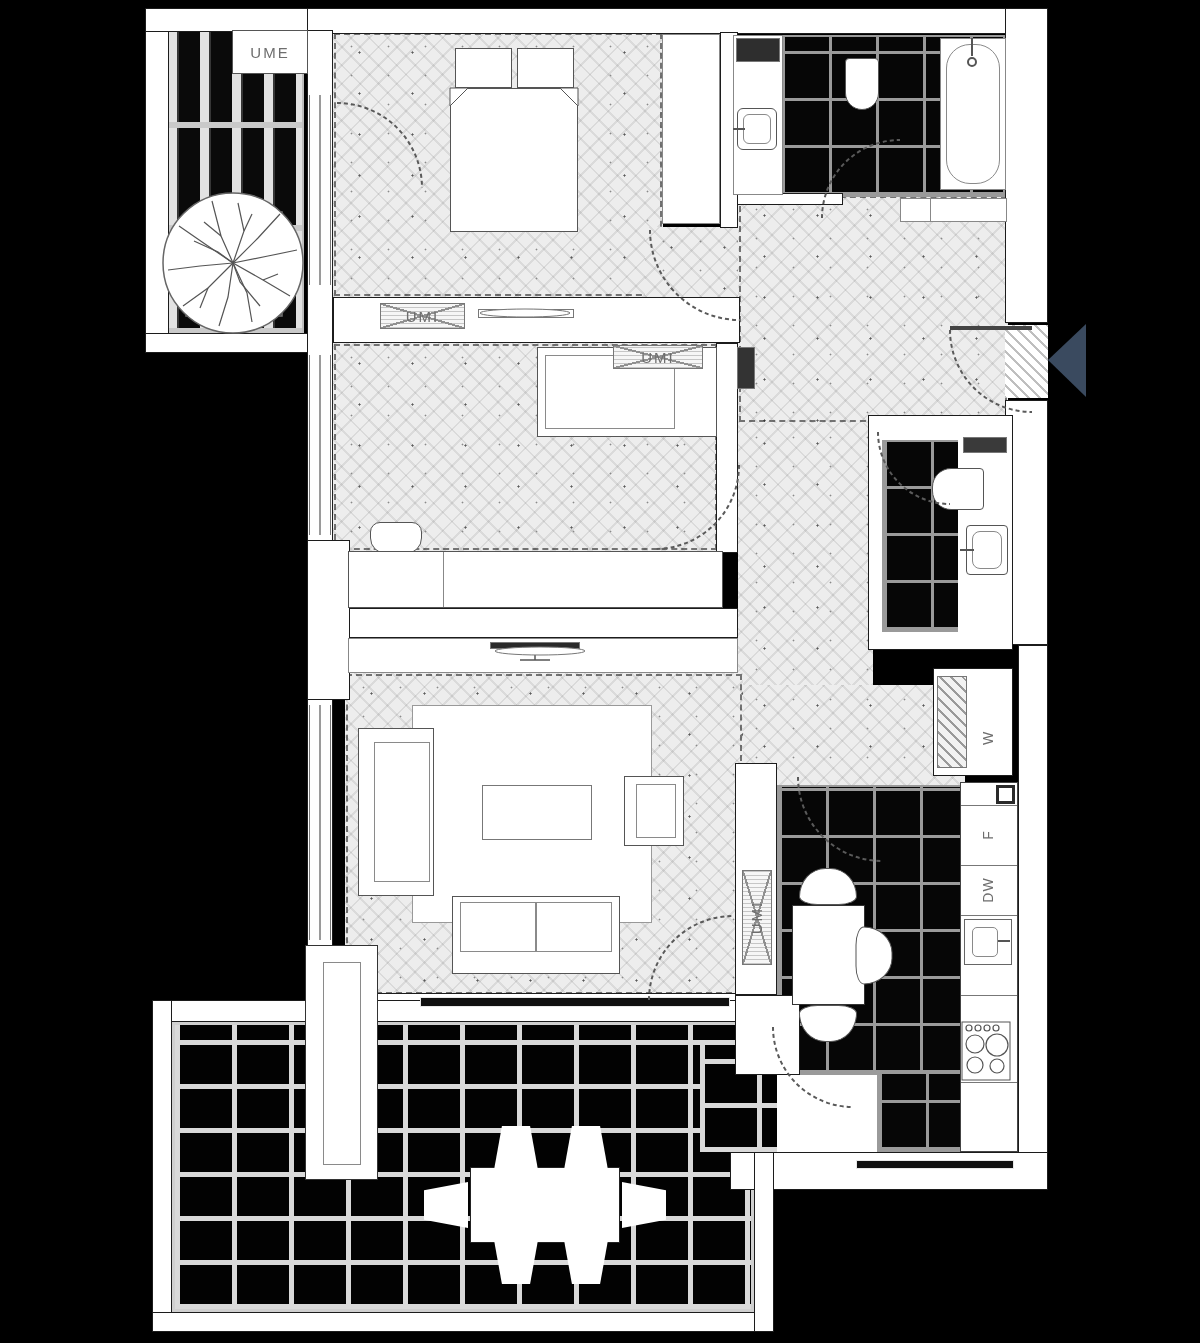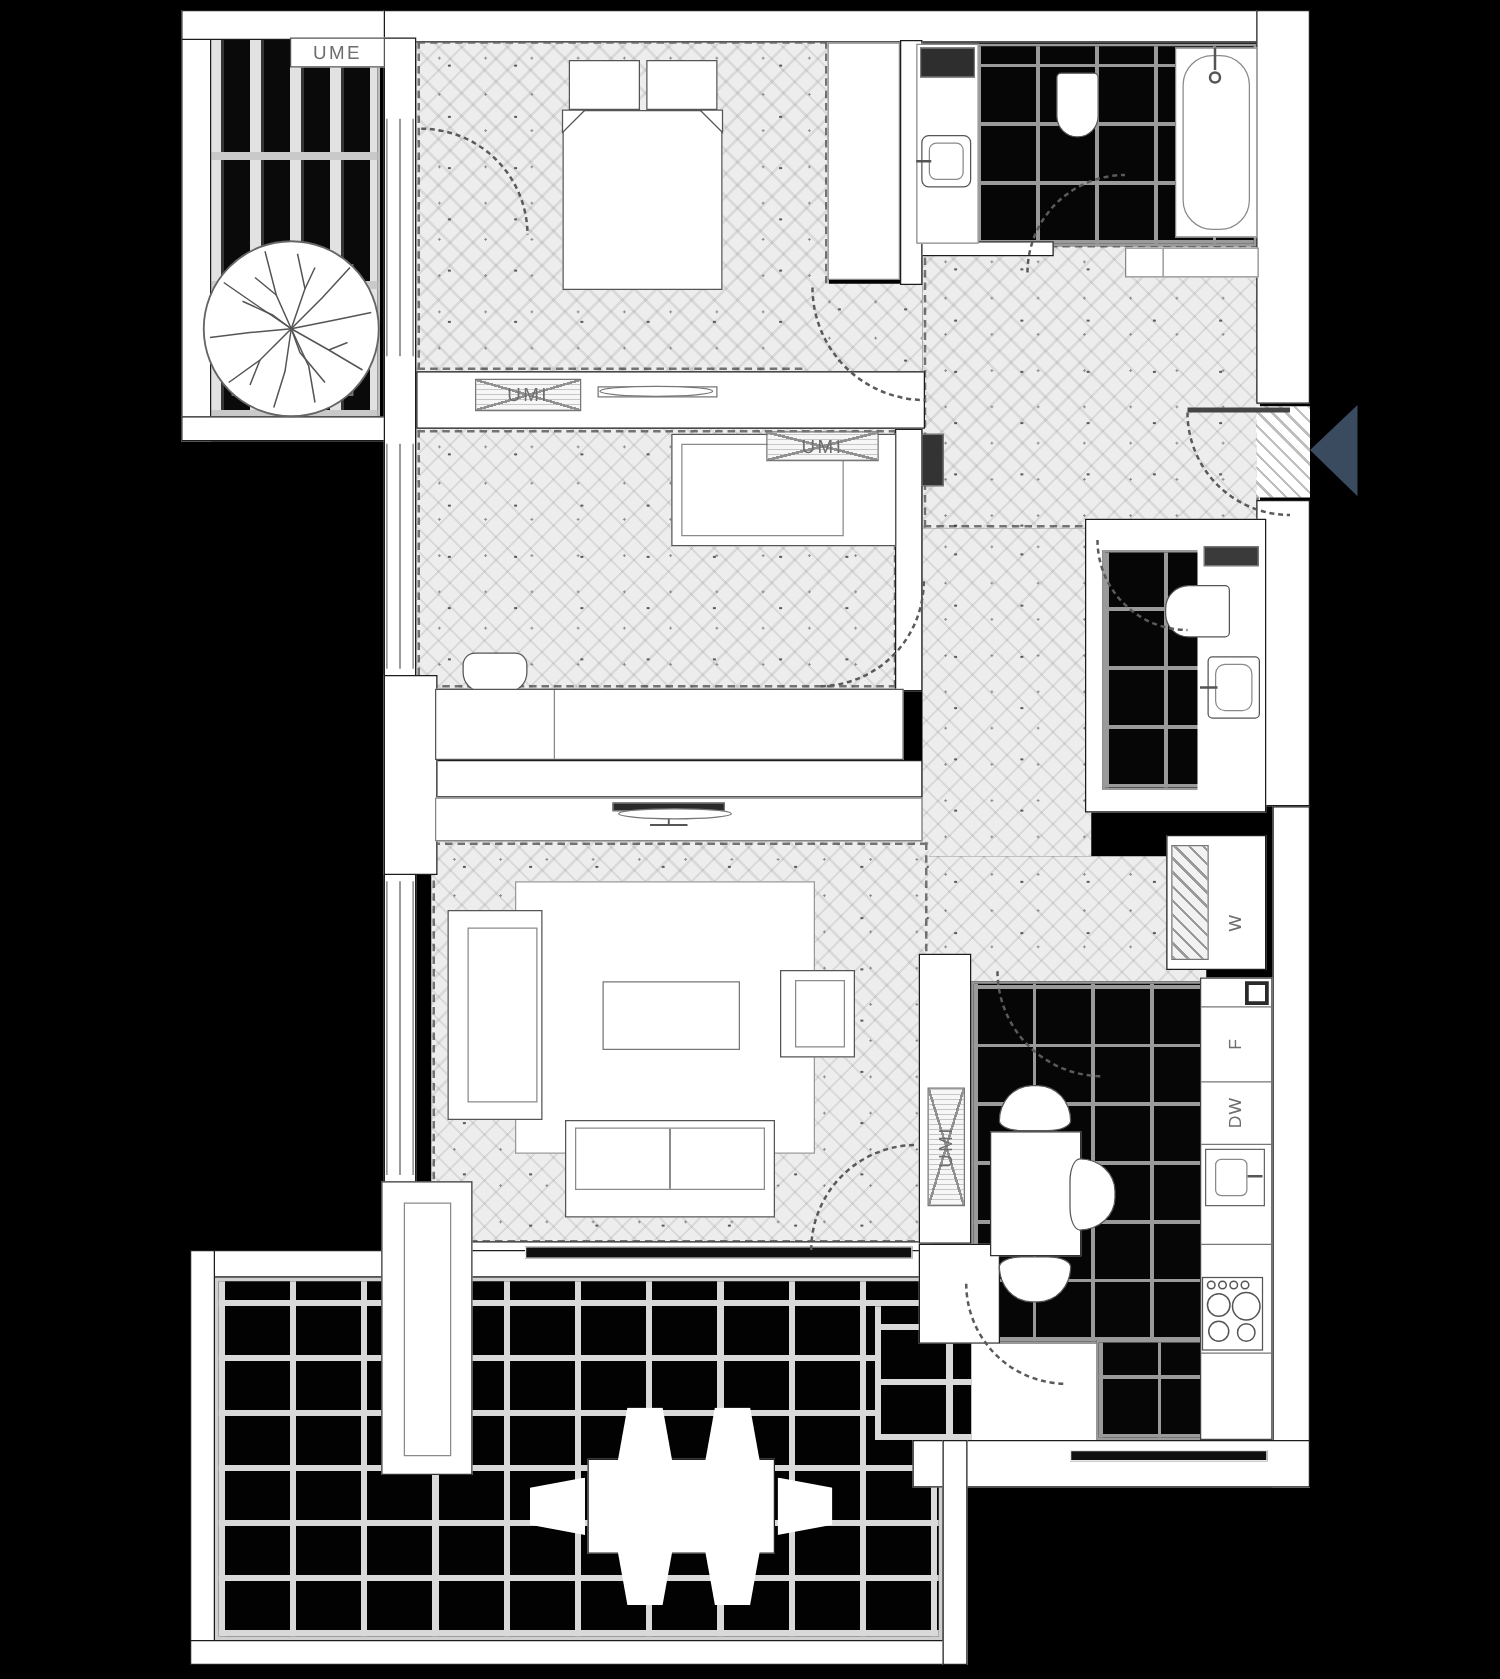--- a/index.html
+++ b/index.html
@@ -186,21 +186,21 @@
   <div class="furn-in" style="left:972px;top:927px;width:26px;height:30px;border-radius:5px;"></div>
 
   <div class="furn" style="left:792px;top:905px;width:73px;height:100px;border-color:#333;"></div>
   <div class="chair-fan" style="left:799px;top:868px;width:58px;height:37px;"></div>
   <div class="chair-fan" style="left:799px;top:1005px;width:58px;height:37px;transform:rotate(180deg);"></div>
   <div class="chair-fan" style="left:855px;top:927px;width:58px;height:37px;transform:rotate(90deg) translate(10px,10px);"></div>
 
   <div class="abs" style="left:1005px;top:325px;width:43px;height:73px;background:#fff;
        background-image:repeating-linear-gradient(45deg, rgba(0,0,0,0.25) 0 2px, transparent 2px 8px);"></div>
 
-  <div class="label-box plainbox" style="left:232px;top:30px;width:76px;height:24px;">
+  <div class="label-box plainbox" style="left:232px;top:30px;width:76px;height:44px;">
     <span>UME</span>
   </div>
 
   <div class="furn" style="left:470px;top:1167px;width:150px;height:76px;border-color:#222;"></div>
   <div class="trapz" style="left:494px;top:1126px;width:44px;height:44px;clip-path:polygon(18% 0,82% 0,100% 100%,0 100%);"></div>
   <div class="trapz" style="left:564px;top:1126px;width:44px;height:44px;clip-path:polygon(18% 0,82% 0,100% 100%,0 100%);"></div>
   <div class="trapz" style="left:494px;top:1240px;width:44px;height:44px;clip-path:polygon(0 0,100% 0,82% 100%,18% 100%);"></div>
   <div class="trapz" style="left:564px;top:1240px;width:44px;height:44px;clip-path:polygon(0 0,100% 0,82% 100%,18% 100%);"></div>
   <div class="trapz" style="left:424px;top:1182px;width:44px;height:46px;clip-path:polygon(0 18%,100% 0,100% 100%,0 82%);"></div>
   <div class="trapz" style="left:622px;top:1182px;width:44px;height:46px;clip-path:polygon(0 0,100% 18%,100% 82%,0 100%);"></div>

